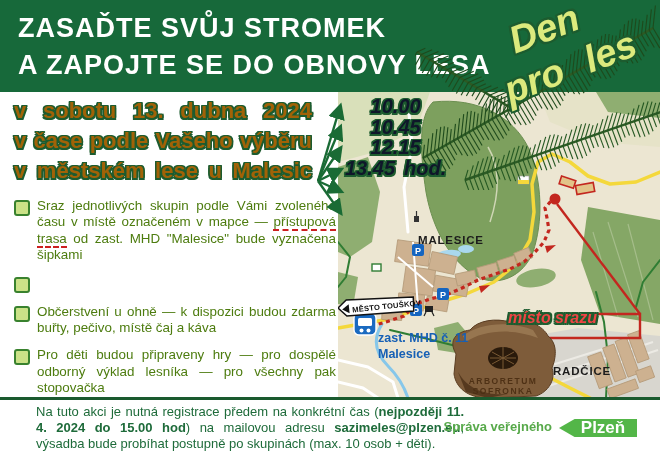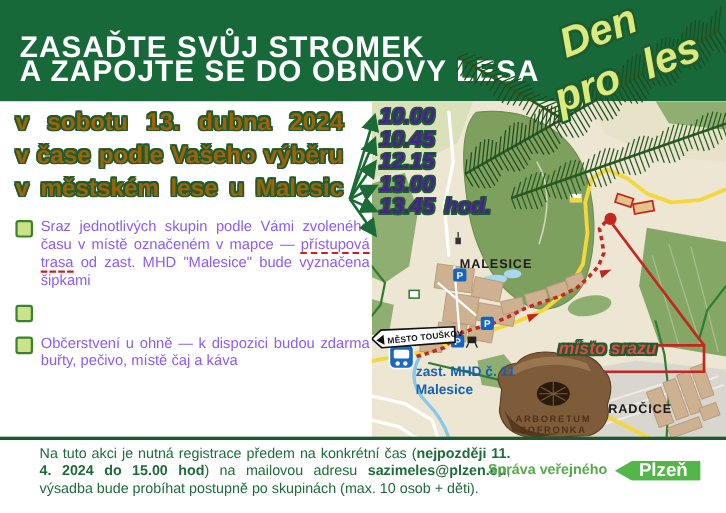--- a/index.html
+++ b/index.html
@@ -4,52 +4,52 @@
 <style>
   html,body{margin:0;padding:0;}
   body{width:660px;height:466px;position:relative;overflow:hidden;background:#fff;
        font-family:"Liberation Sans",sans-serif;}
   .abs{position:absolute;}
 
   
   .banner{left:0;top:0;width:660px;height:92px;background:#17693a;z-index:1;}
   .banner .l1,.banner .l2{position:absolute;left:18px;color:#fff;font-weight:bold;
        font-size:27px;letter-spacing:1px;white-space:nowrap;}
-  .banner .l1{top:28px;} .banner .l2{top:50px;}
+  .banner .l1{top:13px;} .banner .l2{top:50px;}
 
   
   .ribbon{z-index:4;color:#dcea7d;font-weight:bold;font-style:italic;font-size:38px;
        white-space:nowrap;transform:rotate(-21deg);transform-origin:left top;
        text-shadow:-2px -2px 0 #1d5c2f,2px -2px 0 #1d5c2f,-2px 2px 0 #1d5c2f,
         2px 2px 0 #1d5c2f,0 -2px 0 #1d5c2f,0 2px 0 #1d5c2f,-2px 0 0 #1d5c2f,2px 0 0 #1d5c2f;}
   .den{left:503px;top:22px;} .proles{left:498px;top:72px;word-spacing:14px;}
 
   
   .datelines{left:14px;top:96px;width:298px;z-index:3;}
   .datelines div{color:#a16207;font-weight:bold;font-size:22px;line-height:30px;
        text-align:justify;text-align-last:justify;
        text-shadow:-1.5px -1.5px 0 #1d5c2f,1.5px -1.5px 0 #1d5c2f,-1.5px 1.5px 0 #1d5c2f,
         1.5px 1.5px 0 #1d5c2f,0 -1.5px 0 #1d5c2f,0 1.5px 0 #1d5c2f,-1.5px 0 0 #1d5c2f,1.5px 0 0 #1d5c2f;}
 
   
   .times{left:345px;top:96px;z-index:4;}
-  .times div{color:#4c1d95;font-weight:bold;font-style:italic;font-size:20px;line-height:20.5px;
+  .times div{color:#0f172a;font-weight:bold;font-style:italic;font-size:20px;line-height:20.5px;
        white-space:nowrap;
        text-shadow:-1.5px -1.5px 0 #1d5c2f,1.5px -1.5px 0 #1d5c2f,-1.5px 1.5px 0 #1d5c2f,
-        1.5px 1.5px 0 #1d5c2f,0 -1.5px 0 #1d5c2f,0 1.5px 0 #1d5c2f,-1.5px 0 0 #1d5c2f,1.5px 0 0 #1d5c2f;}
+        1.5px 1.5px 0 #1d5c2f,0 -1.5px 0 #1d5c2f,0 1.5px 0 #1d5c2f,-1.5px 0 0 #1d5c2f,1.5px 0 0 #1d5c2f;text-align:center;}
   .times .suffix{margin-left:9px;}
 
   .fan{left:296px;top:99px;z-index:3;}
 
   
   .list{left:14px;top:198px;width:322px;z-index:2;}
   .item{display:flex;margin-bottom:11px;}
   .sq{flex:0 0 12px;width:12px;height:12px;border:2px solid #39822e;background:#cbe287;
       border-radius:3px;margin:2px 7px 0 0;}
-  .itxt{color:#8b5cf6;font-size:13.4px;line-height:16.4px;text-align:justify;}
+  .itxt{color:#4d7c0f;font-size:13.4px;line-height:16.4px;text-align:justify;}
   .ured{border-bottom:2px dashed #cc2020;}
 
   
   .mapwrap{left:338px;top:92px;width:322px;height:306px;z-index:1;}
   .misto{left:496px;top:309px;z-index:4;color:#ef4444;font-weight:bold;font-style:italic;
        font-size:16px;white-space:nowrap;
        text-shadow:-2px -2px 0 #1d5c2f,2px -2px 0 #1d5c2f,-2px 2px 0 #1d5c2f,2px 2px 0 #1d5c2f,
         0 -2px 0 #1d5c2f,0 2px 0 #1d5c2f,-2px 0 0 #1d5c2f,2px 0 0 #1d5c2f;margin-left:12px;}
   .branch{left:415px;top:0;z-index:3;pointer-events:none;}
 
@@ -483,36 +483,39 @@
     <line x1="22" y1="82" x2="44" y2="71" marker-end="url(#ah)"></line>
     <line x1="22" y1="82" x2="44" y2="92" marker-end="url(#ah)"></line>
     <line x1="22" y1="82" x2="44" y2="113" marker-end="url(#ah)"></line>
   </g>
 </svg>
 
 <div class="abs times">
   <div>10.00</div>
   <div>10.45</div>
   <div>12.15</div>
-  <div>13.00</div>
   <div><span>13.45</span><span class="suffix">hod.</span></div>
 </div>
 
 <div class="abs list">
   <div class="item">
     <span class="sq"></span>
     <span class="itxt"><span>Sraz jednotlivých skupin podle Vámi zvoleného času v místě označeném v mapce — </span><span class="ured">přístupová</span><span> </span><span class="ured">trasa</span><span> od zast. MHD "Malesice" bude vyznačena šipkami</span></span>
   </div>
   <div class="item">
     <span class="sq"></span>
   </div>
   <div class="item">
     <span class="sq"></span>
     <span class="itxt">Občerstvení u ohně — k dispozici budou zdarma buřty, pečivo, místě čaj a káva</span>
   </div>
+  <div class="item">
+    <span class="sq"></span>
+    <span class="itxt">Pro děti budou připraveny hry — pro dospělé odborný výklad lesníka — pro všechny pak stopovačka</span>
+  </div>
 </div>
 
 <div class="abs sep"></div>
 <div class="abs reg"><span>Na tuto akci je nutná registrace předem na konkrétní čas (</span><b>nejpozději 11. 4. 2024 do 15.00 hod</b><span>) na mailovou adresu </span><b>sazimeles@plzen.eu</b><span>, výsadba bude probíhat postupně po skupinách (max. 10 osob + děti).</span></div>
 <div class="abs sprava">
   <div>Správa veřejného</div>
 </div>
 <div class="abs logo">
     <span>Plzeň</span>
   </div>

